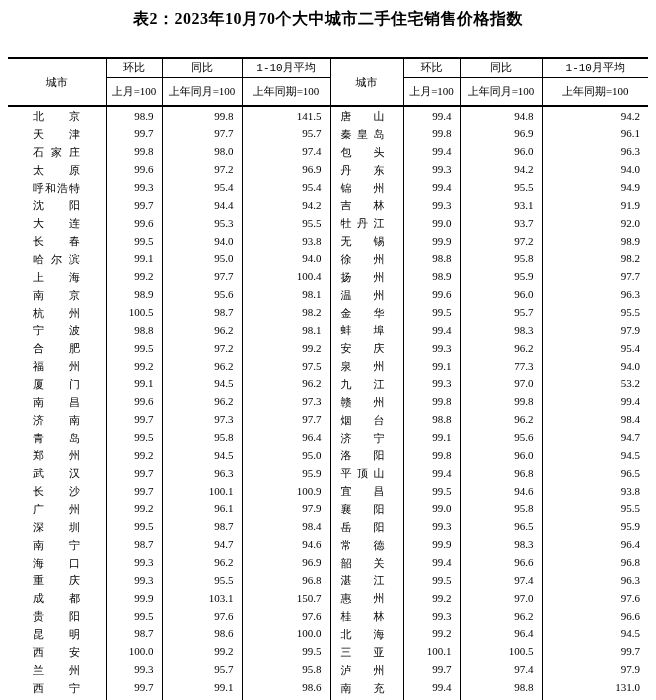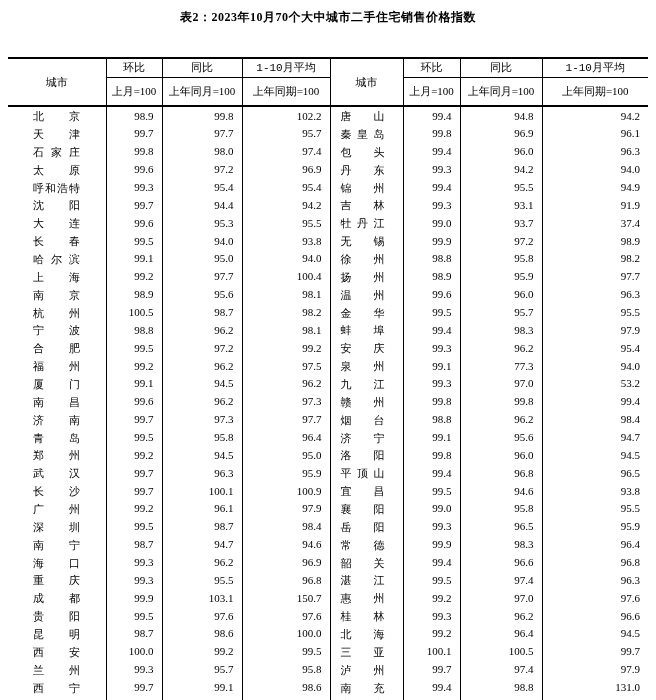--- a/index.html
+++ b/index.html
@@ -2,21 +2,21 @@
 <html><head>
 <meta charset="utf-8">
 <style>
   html,body{margin:0;padding:0;}
   body{
     width:656px;height:700px;background:#ffffff;color:#000;
     font-family:"Liberation Serif","DejaVu Serif",serif;
     position:relative;overflow:hidden;
   }
   .title{
-    text-align:center;font-weight:bold;font-size:12px;
+    text-align:center;font-weight:bold;font-size:16px;
     padding-top:9px;letter-spacing:.5px;
   }
   table{
     position:absolute;left:8px;top:57px;width:640px;
     border-collapse:collapse;table-layout:fixed;
     border-top:2.5px solid #000;border-bottom:2.5px solid #000;
   }
   th,td{padding:0;font-weight:normal;font-size:11px;overflow:hidden;white-space:nowrap;}
   thead th{text-align:center;}
   .h1{height:19px;font-family:Liberation Mono, monospace;}
@@ -71,21 +71,21 @@
     </tr>
   </thead>
   <tbody>
       <tr>
         <td class="city lhalf"><span class="cityname">
             <span>北</span>
             <span>京</span>
           </span></td>
         <td class="num vline">98.9</td>
         <td class="num vline">99.8</td>
-        <td class="num vline">102.2</td>
+        <td class="num vline">141.5</td>
         <td class="city rhalf vline"><span class="cityname">
             <span>唐</span>
             <span>山</span>
           </span></td>
         <td class="num vline">99.4</td>
         <td class="num vline">94.8</td>
         <td class="num vline">94.2</td>
       </tr>
       <tr>
         <td class="city lhalf"><span class="cityname">
@@ -179,21 +179,21 @@
         <td class="num vline">99.6</td>
         <td class="num vline">95.3</td>
         <td class="num vline">95.5</td>
         <td class="city rhalf vline"><span class="cityname">
             <span>牡</span>
             <span>丹</span>
             <span>江</span>
           </span></td>
         <td class="num vline">99.0</td>
         <td class="num vline">93.7</td>
-        <td class="num vline">37.4</td>
+        <td class="num vline">92.0</td>
       </tr>
       <tr>
         <td class="city lhalf"><span class="cityname">
             <span>长</span>
             <span>春</span>
           </span></td>
         <td class="num vline">99.5</td>
         <td class="num vline">94.0</td>
         <td class="num vline">93.8</td>
         <td class="city rhalf vline"><span class="cityname">

